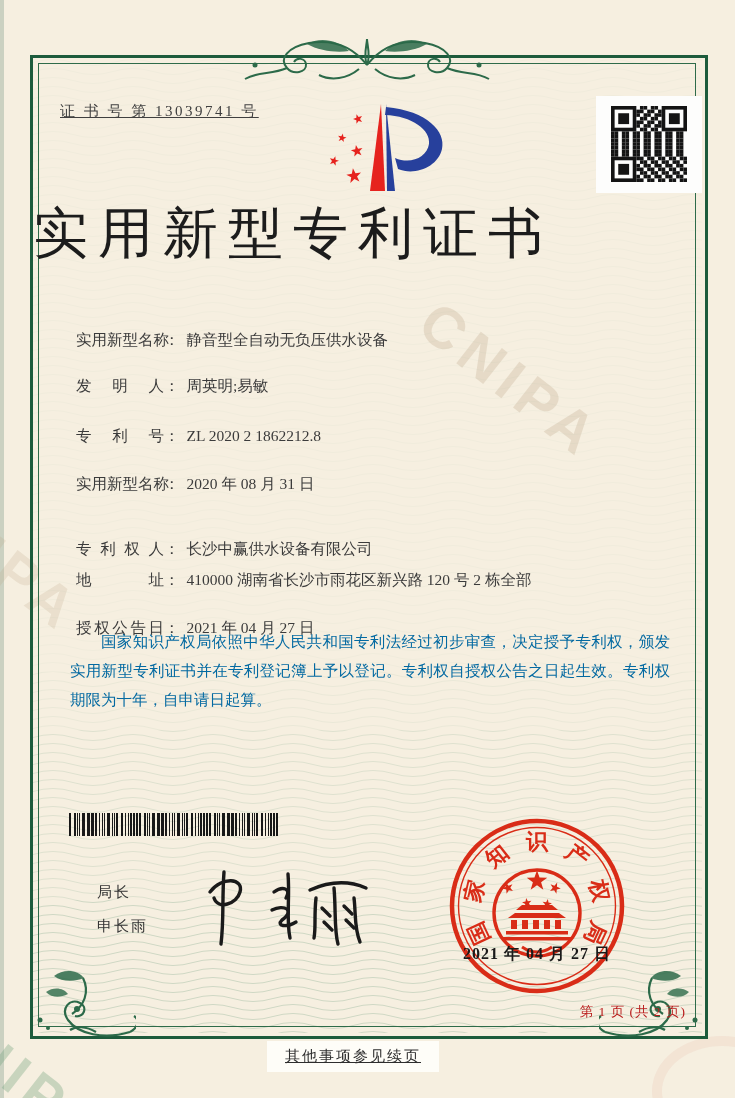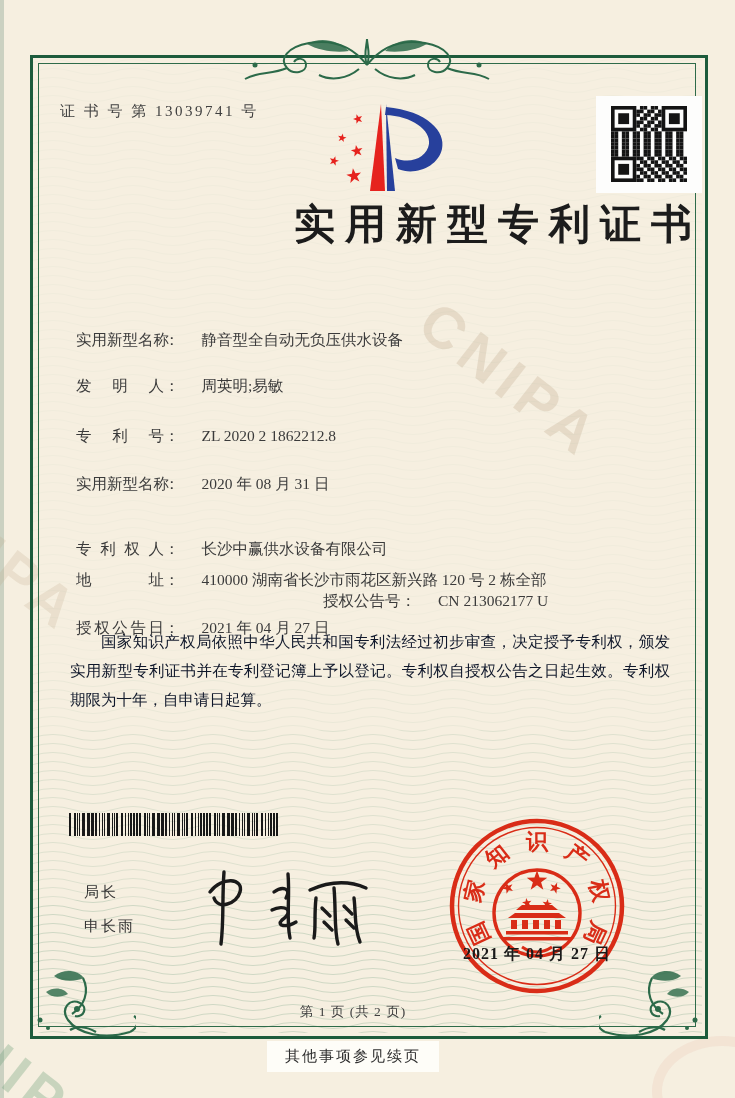--- a/index.html
+++ b/index.html
@@ -14,53 +14,53 @@
   #wm1{left:-190px;top:-78px;font-size:70px;color:rgba(189,167,135,.30);transform:rotate(38deg);}
   #wm2{left:448px;top:288px;font-size:58px;color:rgba(198,180,152,.34);transform:rotate(38deg);}
   #wm3{left:-72px;top:462px;font-size:58px;color:rgba(189,167,135,.22);transform:rotate(38deg);}
   #wm4{left:-44px;top:986px;font-size:56px;color:rgba(110,160,122,.34);transform:rotate(38deg);}
   #ghost-seal{left:652px;top:1036px;width:120px;height:90px;border-radius:50%;
       border:10px solid rgba(225,150,130,.12);}
   
   #frame-outer{left:30px;top:55px;width:672px;height:978px;border:3px solid #1d5b3c;}
   #frame-inner{left:38px;top:63px;width:656px;height:962px;border:1px solid #2e6b49;}
   
-  #cert-no{left:60px;top:102px;font-size:15px;letter-spacing:2.5px;color:#3f3f3f;}
+  #cert-no{left:60px;top:102px;font-size:15px;letter-spacing:2.5px;color:#3f3f3f;text-decoration:underline;}
   #qr-panel{left:596px;top:96px;width:106px;height:97px;background:#fdfdfc;}
   #qr-svg{left:611px;top:106px;}
-  #doc-title{left:33px;top:197px;width:669px;text-align:right;font-size:41px;
-      font-weight:bold;letter-spacing:10px;color:#1c1c1c;}
+  #doc-title{left:33px;top:197px;width:669px;text-align:left;font-size:55px;
+      font-weight:normal;letter-spacing:10px;color:#1c1c1c;}
   
   .field-row{position:absolute;left:76px;font-size:15.5px;color:#3b3b3b;white-space:nowrap;}
   .flabel{display:inline-block;width:88px;text-align:justify;text-align-last:justify;margin-top:27px;}
-  .fvalue{margin-left:22px;}
+  .fvalue{margin-left:7px;}
   #f0{top:303px}#f1{top:349px}#f2{top:399px}#f3{top:447px}#f4{top:512px}#f5{top:543px}#f6{top:591px}
   #grant-group{position:absolute;left:247px;top:0;white-space:nowrap;}
   
   #body-text{left:70px;top:627px;width:600px;}
   #body-text p{margin:0;text-indent:2em;font-size:15.5px;line-height:29px;
-      text-align:justify;color:#0f172a;}
+      text-align:justify;color:#0369a1;}
   
   #barcode-svg{left:69px;top:813px;}
   
-  .sig-label{position:absolute;left:84px;font-family:Liberation Serif, serif;
+  .sig-label{position:absolute;left:97px;font-family:Liberation Serif, serif;
       font-size:15px;letter-spacing:2px;color:#333;}
   #sig-title{top:883px;}#sig-name{top:917px;text-align:right;}
   #signature-svg{left:202px;top:858px;}
   
   #seal-svg{left:448px;top:817px;}
   .seal-char{font-family:"Liberation Serif","DejaVu Serif",serif;font-weight:bold;}
   #seal-date{left:455px;top:944px;width:164px;text-align:center;font-size:16px;
       font-weight:bold;color:#1a1a1a;letter-spacing:1px;}
   
-  #footer-page{left:20px;top:1003px;width:666px;text-align:center;font-size:13.5px;
-      color:#404040;letter-spacing:1px;}
+  #footer-page{left:20px;top:1003px;width:666px;text-align:right;font-size:13.5px;
+      color:#b91c1c;letter-spacing:1px;}
   #cont-note-wrap{left:20px;top:1041px;width:666px;text-align:center;}
   #cont-note{display:inline-block;background:#fefdf8;padding:6px 18px;font-size:15px;
-      letter-spacing:2px;color:#2e2e2e;}
+      letter-spacing:2px;color:#2e2e2e;text-decoration:underline;}
 </style>
 </head>
 <body>
 
 <div class="abs" id="edge-strip"></div>
 
 <div class="abs wm" id="wm1">CNIPA</div>
 <div class="abs wm" id="wm2">CNIPA</div>
 <div class="abs wm" id="wm3">CNIPA</div>
 <div class="abs wm" id="wm4">CNIPA</div>
@@ -372,23 +372,20 @@
   <span class="flabel">实用新型名称</span><span>：</span><span class="fvalue">2020 年 08 月 31 日</span>
 </div>
 <div class="field-row" id="f4">
   <span class="flabel">专利权人</span><span>：</span><span class="fvalue">长沙中赢供水设备有限公司</span>
 </div>
 <div class="field-row" id="f5">
   <span class="flabel">地址</span><span>：</span><span class="fvalue">410000 湖南省长沙市雨花区新兴路 120 号 2 栋全部</span>
 </div>
 <div class="field-row" id="f6">
   <span class="flabel">授权公告日</span><span>：</span><span class="fvalue">2021 年 04 月 27 日</span>
-  <span id="grant-group">
-    <span>授权公告号</span><span>：</span><span class="fvalue">CN 213062177 U</span>
-  </span>
 </div>
 
 <div class="abs" id="body-text">
   <p>国家知识产权局依照中华人民共和国专利法经过初步审查，决定授予专利权，颁发实用新型专利证书并在专利登记簿上予以登记。专利权自授权公告之日起生效。专利权期限为十年，自申请日起算。</p>
 </div>
 
 <svg class="abs" id="barcode-svg" width="212" height="23">
     <rect x="0" y="0" width="2" height="23" fill="#181818"></rect>
     <rect x="5" y="0" width="2" height="23" fill="#181818"></rect>
     <rect x="8" y="0" width="1" height="23" fill="#181818"></rect>

